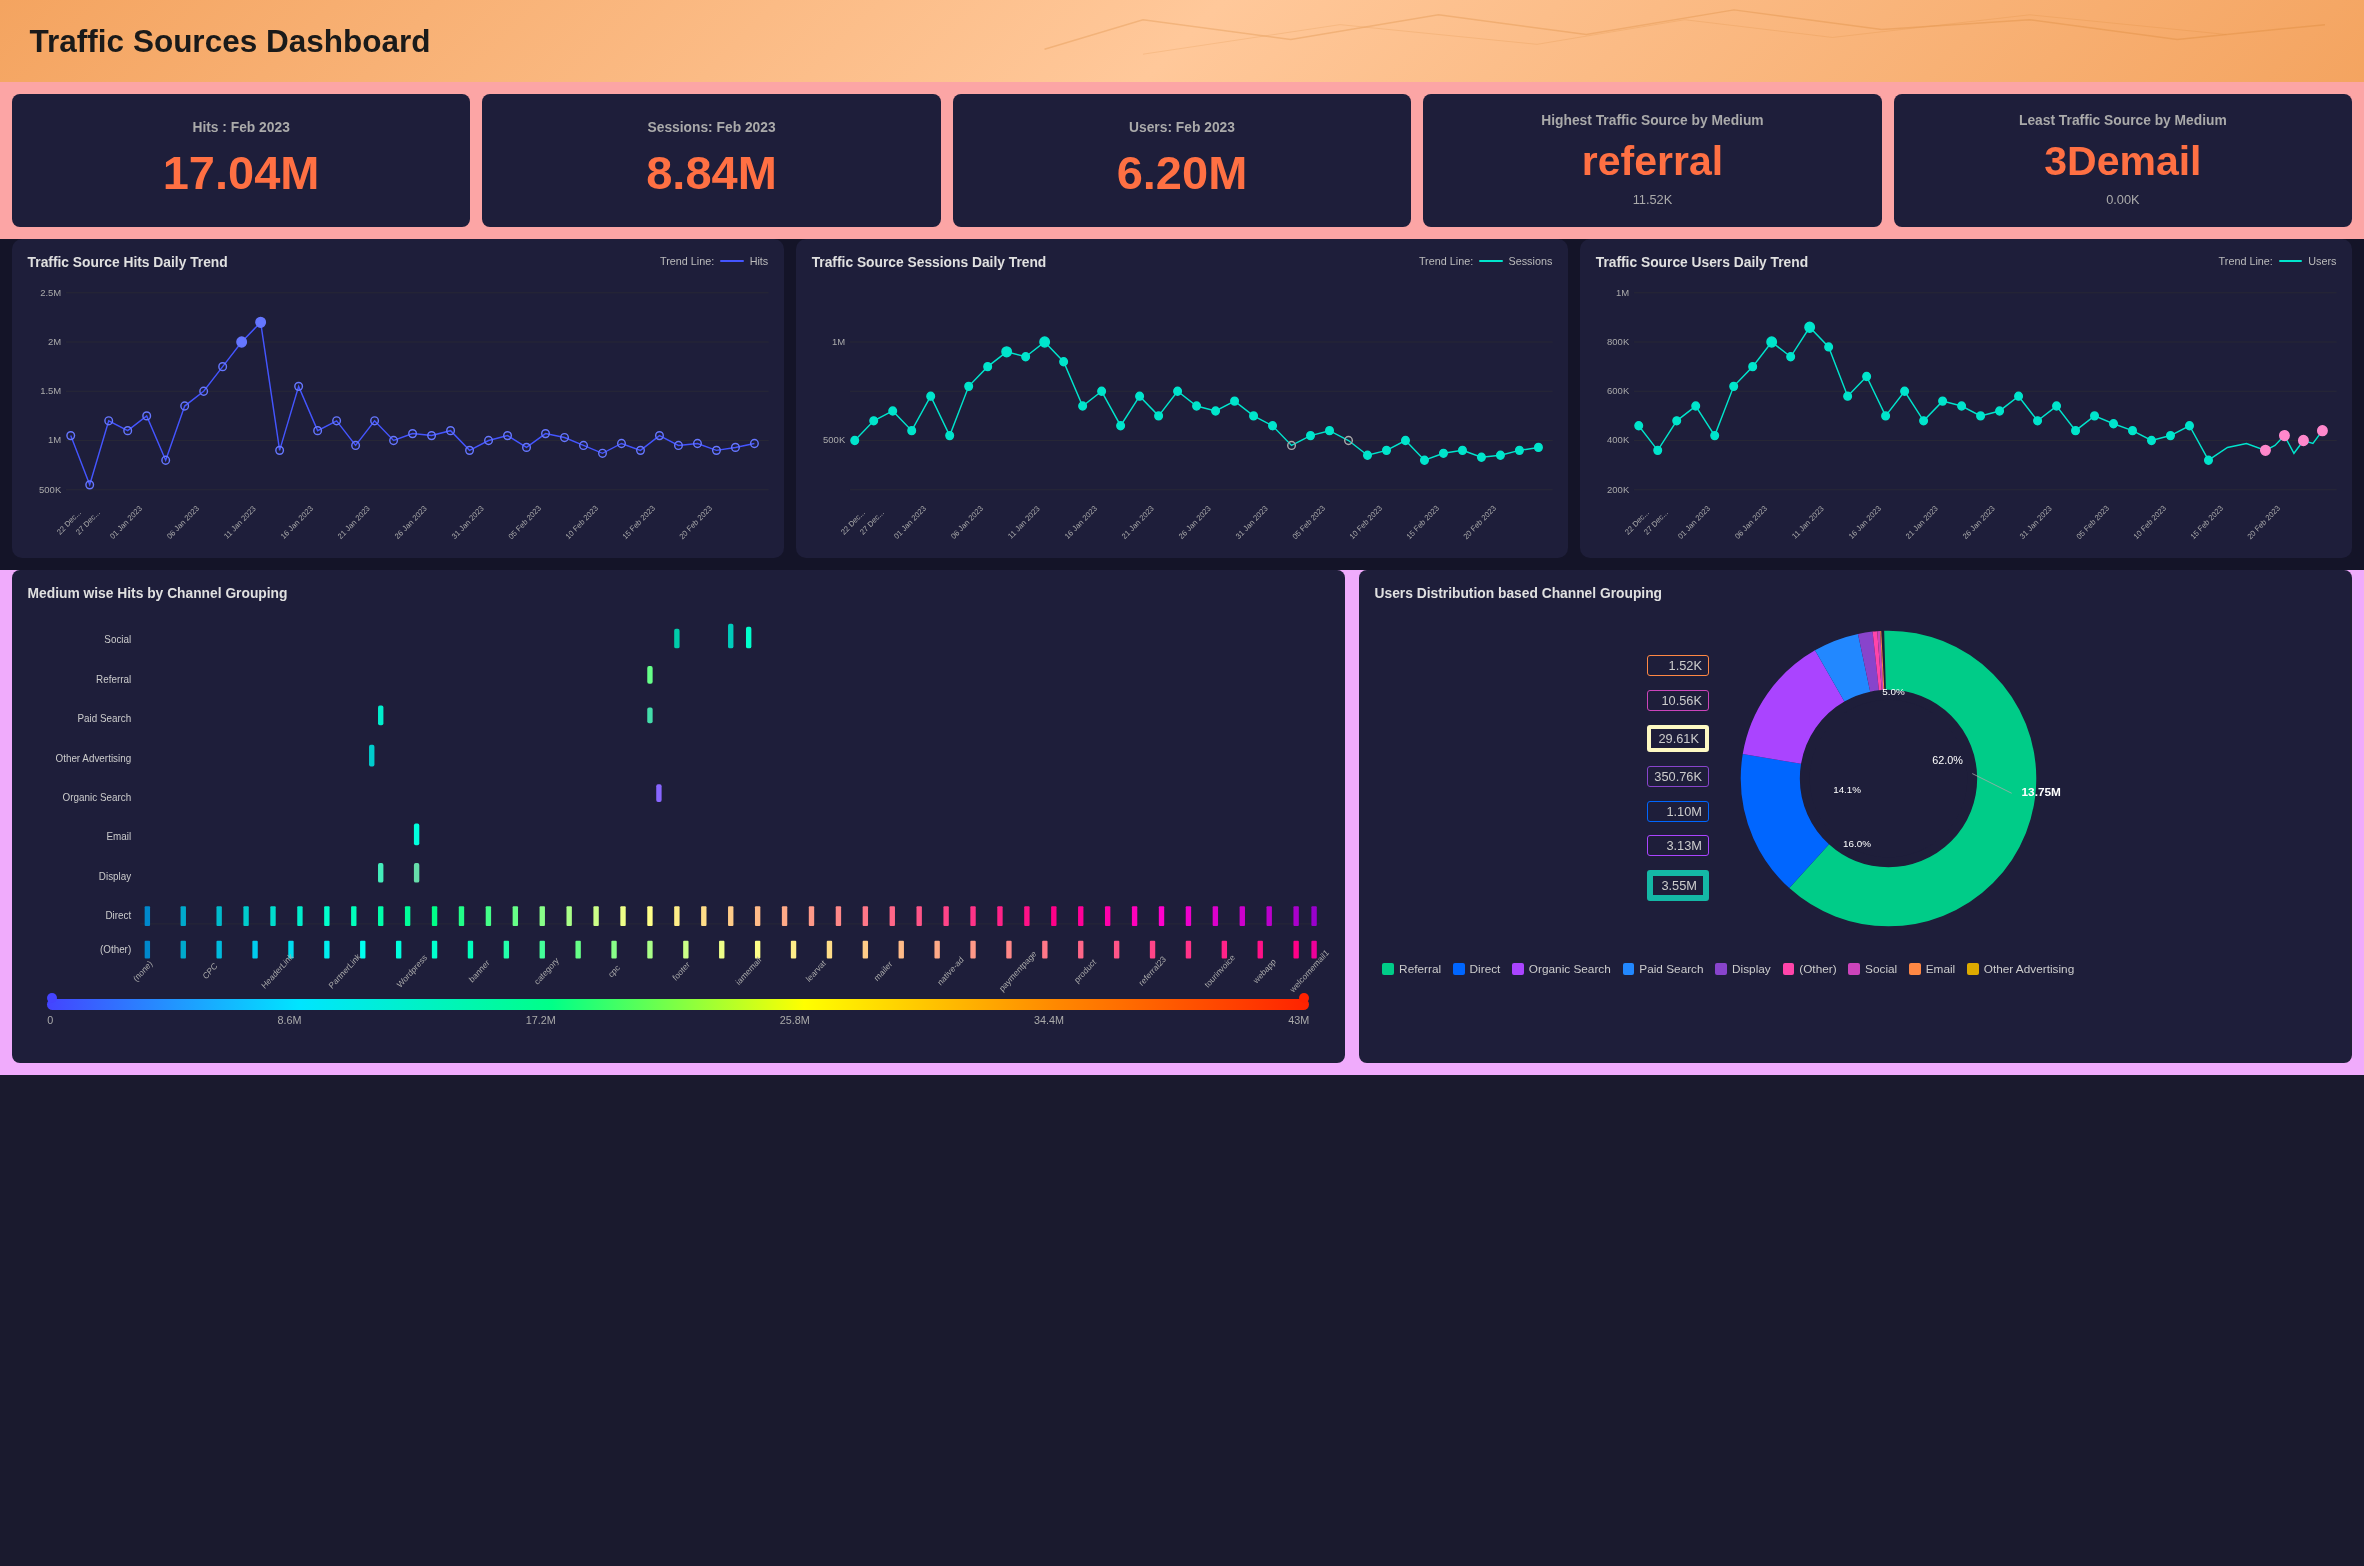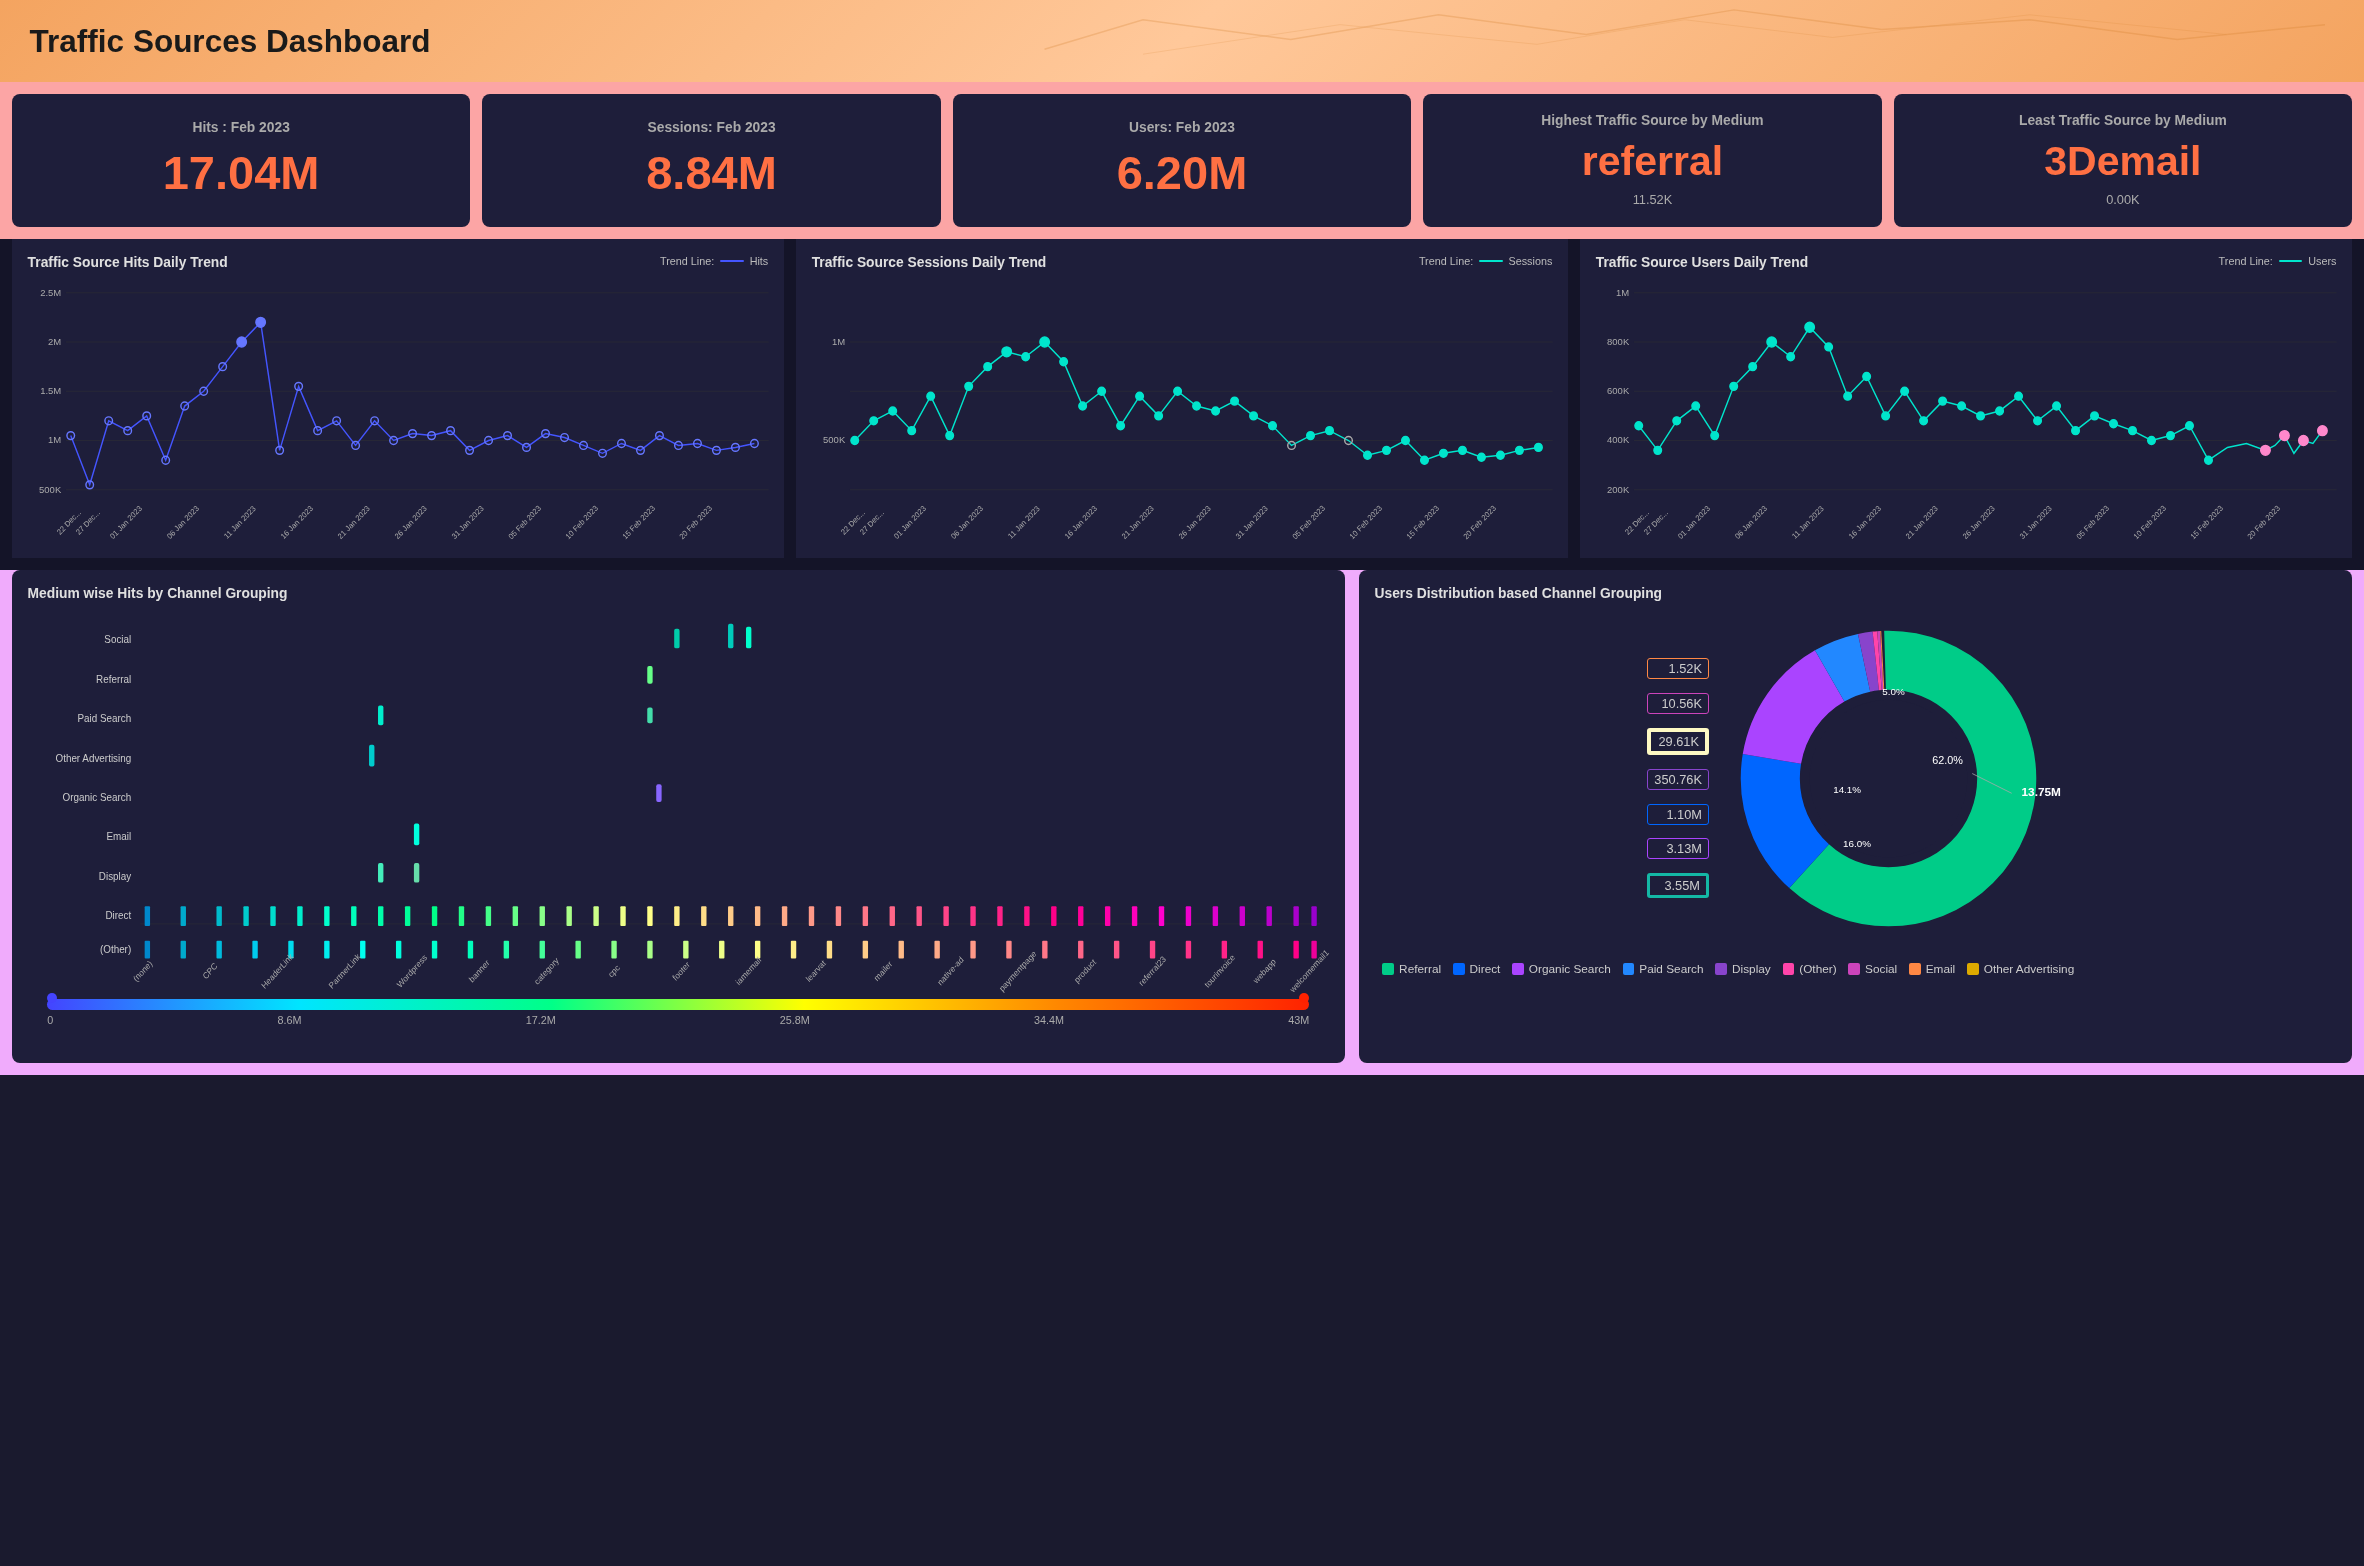--- a/index.html
+++ b/index.html
@@ -77,21 +77,21 @@
 
     
     .chart-row {
       display: flex;
       gap: 11.8px;
       padding: 0 11.8px 11.8px 11.8px;
       background: #141428;
     }
     .chart-panel {
       background: #1e1e3a;
-      border-radius: 0;
+      border-radius: 10px;
       padding: 15.8px;
       flex: 1;
       position: relative;
       min-height: 315px;
     }
     .chart-panel-title {
       font-size: 13.8px;
       font-weight: bold;
       color: #e0e0e0;
       margin-bottom: 7.9px;
@@ -596,21 +596,21 @@
 
     <div style="display:flex; align-items:center; justify-content:center; margin-top:9.9px;">
 
       <div style="display:flex; flex-direction:column; gap:13.8px; font-size:12.8px; color:#ccc; text-align:right; margin-right:11.8px;">
         <div style="border:1px solid #ff8844; padding:2px 5.9px; border-radius:3px;">1.52K</div>
         <div style="border:1px solid #cc44bb; padding:2px 5.9px; border-radius:3px;">10.56K</div>
         <div style="border:4px solid #fef9c3; padding:2px 5.9px; border-radius:3px;">29.61K</div>
         <div style="border:1px solid #8844cc; padding:2px 5.9px; border-radius:3px;">350.76K</div>
         <div style="border:1px solid #0066ff; padding:2px 5.9px; border-radius:3px;">1.10M</div>
         <div style="border:1px solid #aa44ff; padding:2px 5.9px; border-radius:3px;">3.13M</div>
-        <div style="border:3px solid #14b8a6; padding:2px 5.9px; border-radius:3px;">3.55M</div>
+        <div style="border:6px solid #14b8a6; padding:2px 5.9px; border-radius:3px;">3.55M</div>
       </div>
 
       <svg width="335" height="335" viewBox="0 0 340 340">
 
         <circle cx="170" cy="170" r="120" fill="none" stroke="#1e1e3a" stroke-width="60"></circle>
 
         <circle cx="170" cy="170" r="120" fill="none" stroke="#00cc88" stroke-width="60" stroke-dasharray="465.1 285" stroke-dashoffset="0" transform="rotate(-90 170 170)"></circle>
 
         <circle cx="170" cy="170" r="120" fill="none" stroke="#0066ff" stroke-width="60" stroke-dasharray="120.2 629.9" stroke-dashoffset="-465.1" transform="rotate(-90 170 170)"></circle>
 

